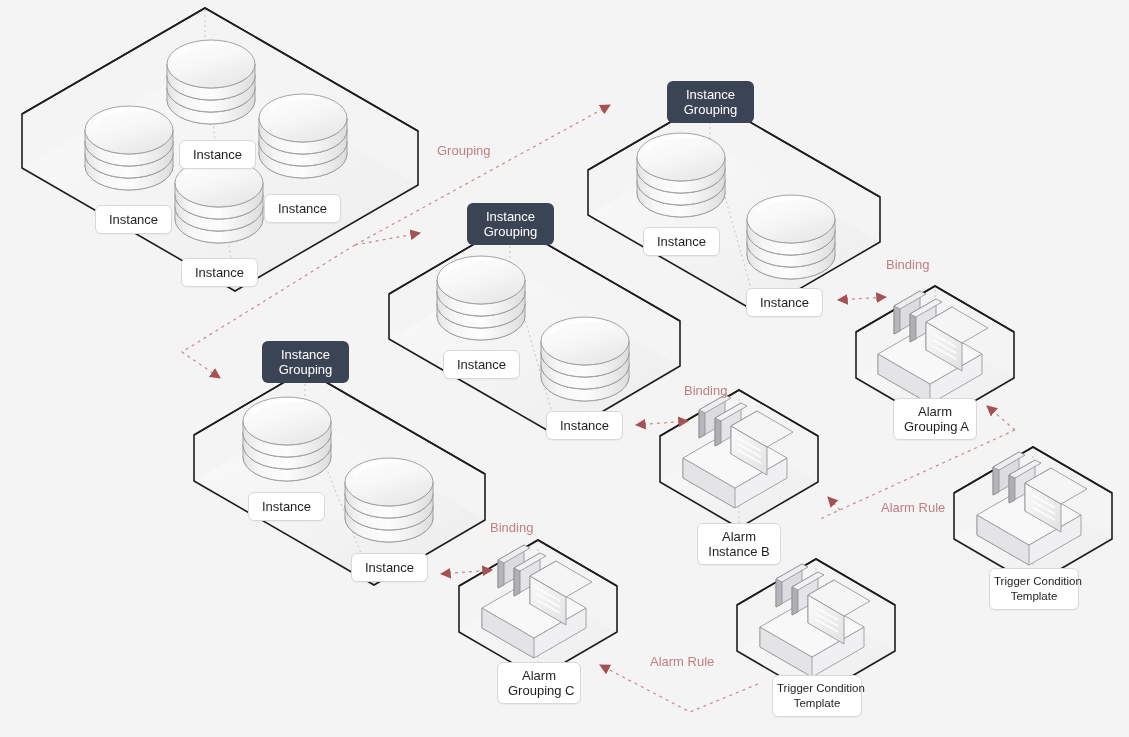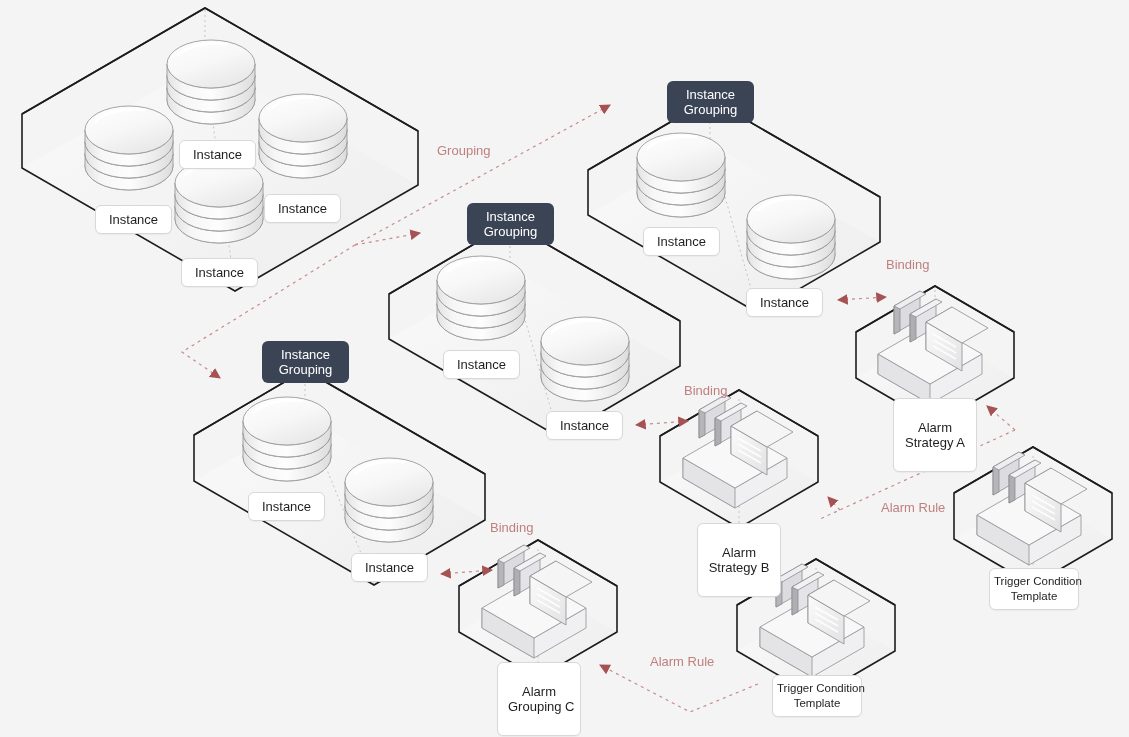--- a/index.html
+++ b/index.html
@@ -21,21 +21,21 @@
     border-radius:6px;
     color:#1f1f1f;
     font-size:13px;
     line-height:15px;
     text-align:center;
     padding:6px 10px;
     box-sizing:border-box;
     white-space:nowrap;
     box-shadow:0 1px 1px rgba(0,0,0,.04);
   }
-  .lbl.two{padding:21px 10px;line-height:15px;}
+  .lbl.two{padding:5px 10px;line-height:15px;}
   .badge{
     position:absolute;
     background:#3b4455;
     color:#ffffff;
     border-radius:6px;
     font-size:13px;
     line-height:15px;
     text-align:center;
     padding:6px 12px;
     box-sizing:border-box;
@@ -271,25 +271,25 @@
 
 <div class="badge two" style="left:262px;top:341px;width:87px;">
   <div>Instance</div>
   <div>Grouping</div>
 </div>
 <div class="lbl" style="left:248px;top:492px;width:77px;">Instance</div>
 <div class="lbl" style="left:351px;top:553px;width:77px;">Instance</div>
 
 <div class="lbl two" style="left:893px;top:398px;width:84px;">
   <div>Alarm</div>
-  <div>Strategy A</div>
+  <div>Grouping A</div>
 </div>
 <div class="lbl two" style="left:697px;top:523px;width:84px;">
   <div>Alarm</div>
-  <div>Strategy B</div>
+  <div>Instance B</div>
 </div>
 <div class="lbl two" style="left:497px;top:662px;width:84px;">
   <div>Alarm</div>
   <div>Grouping C</div>
 </div>
 
 <div class="lbl two" style="left:989px;top:568px;width:90px;font-size:11.5px;padding:5px 4px;">
   <div>Trigger Condition</div>
   <div>Template</div>
 </div>

